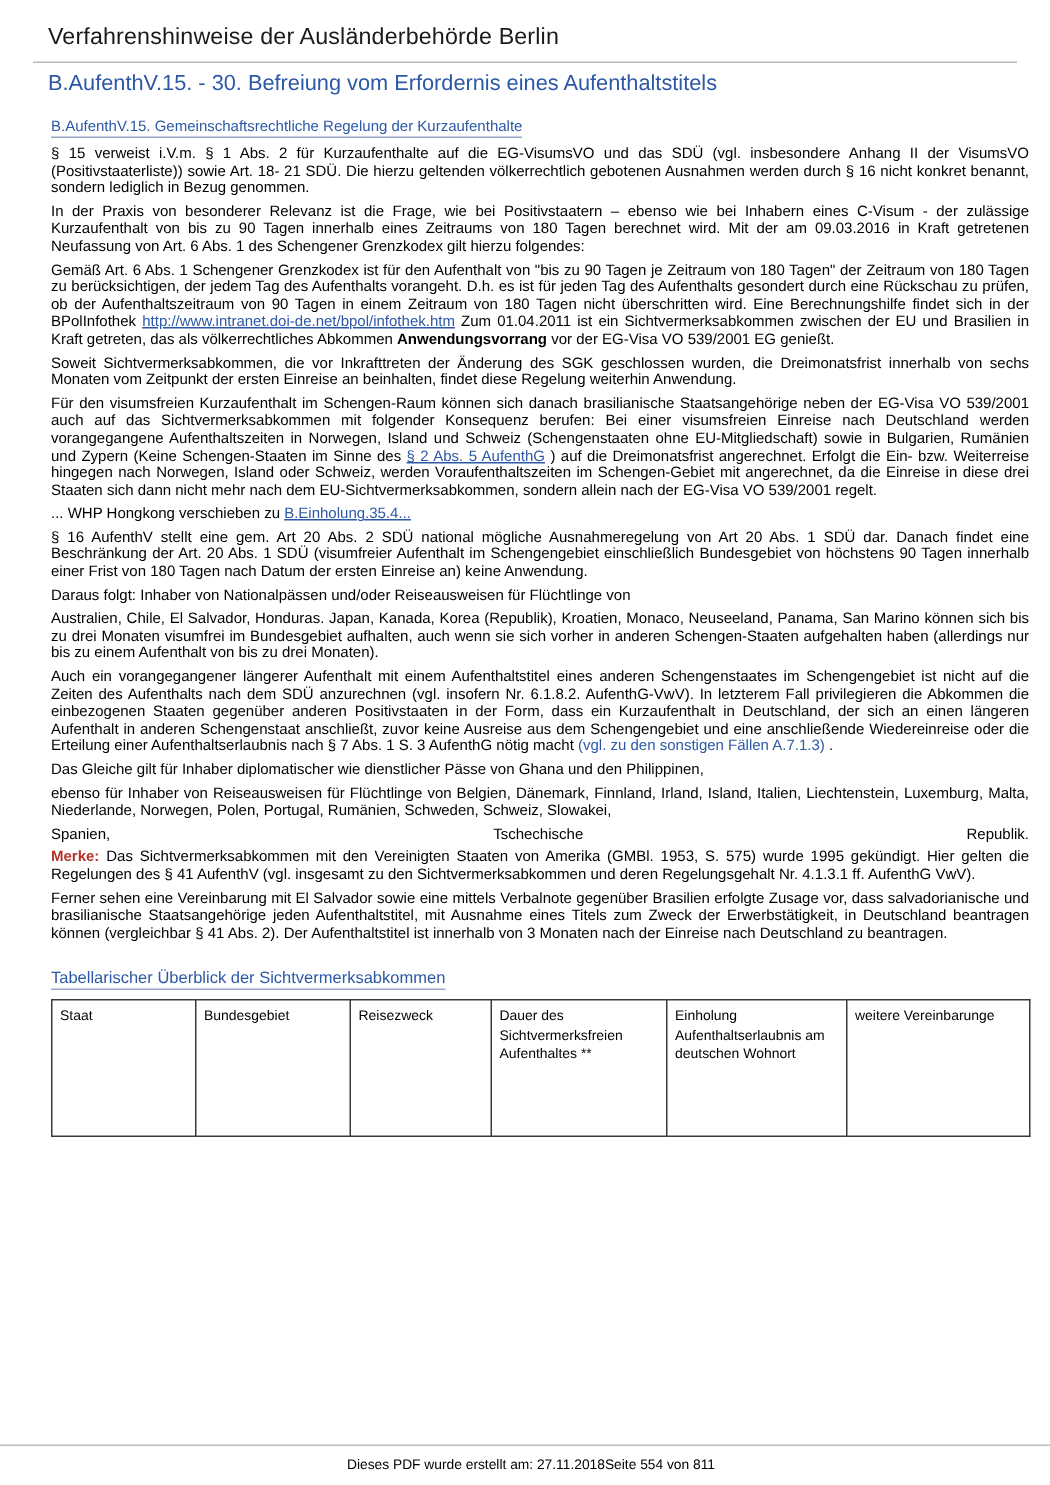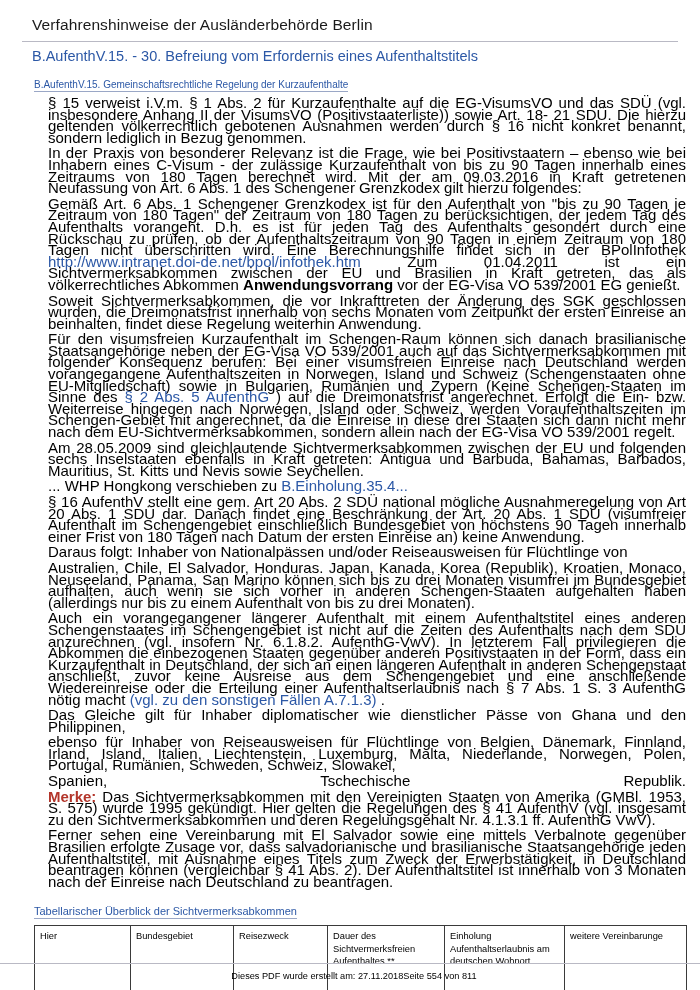--- a/index.html
+++ b/index.html
@@ -51,26 +51,26 @@
     margin: 9px 0 5px 12px;
     border-bottom: 1px solid #9aa7c6;
     display: inline-block;
     padding-bottom: 1px;
   }
   .body-col {
     margin: 0 0 0 12px;
     width: 652px;
   }
   p.t {
-    font-size: 15px;
+    font-size: 10px;
     line-height: 11.6px;
     text-align: justify;
-    margin: 0 0 4px 14px;
+    margin: 0 0 4px 0;
   }
-  .lnk { color: #2c58a6; }
+  .lnk { color: #2c58a6; text-decoration: underline; }
   .lnk-plain { color: #2c58a6; }
   .bold { font-weight: bold; }
   .spread {
     text-align: justify;
     text-align-last: justify;
   }
   .merke-label { font-weight: bold; color: #b3352a; }
   .table-head {
     font-size: 11px;
     color: #2c58a6;
@@ -130,21 +130,20 @@
       <span>Zum 01.04.2011 ist ein Sichtvermerksabkommen zwischen der EU und Brasilien in Kraft getreten, das als völkerrechtliches Abkommen</span>
       <span class="bold">Anwendungsvorrang</span>
       <span>vor der EG-Visa VO 539/2001 EG genießt.</span>
     </p>
     <p class="t">Soweit Sichtvermerksabkommen, die vor Inkrafttreten der Änderung des SGK geschlossen wurden, die Dreimonatsfrist innerhalb von sechs Monaten vom Zeitpunkt der ersten Einreise an beinhalten, findet diese Regelung weiterhin Anwendung.</p>
     <p class="t">
       <span>Für den visumsfreien Kurzaufenthalt im Schengen-Raum können sich danach brasilianische Staatsangehörige neben der EG-Visa VO 539/2001 auch auf das Sichtvermerksabkommen mit folgender Konsequenz berufen: Bei einer visumsfreien Einreise nach Deutschland werden vorangegangene Aufenthaltszeiten in Norwegen, Island und Schweiz (Schengenstaaten ohne EU-Mitgliedschaft) sowie in Bulgarien, Rumänien und Zypern (Keine Schengen-Staaten im Sinne des</span>
       <span class="lnk">§ 2 Abs. 5 AufenthG</span>
       <span>) auf die Dreimonatsfrist angerechnet. Erfolgt die Ein- bzw. Weiterreise hingegen nach Norwegen, Island oder Schweiz, werden Voraufenthaltszeiten im Schengen-Gebiet mit angerechnet, da die Einreise in diese drei Staaten sich dann nicht mehr nach dem EU-Sichtvermerksabkommen, sondern allein nach der EG-Visa VO 539/2001 regelt.</span>
     </p>
-    <p class="t">Am 28.05.2009 sind gleichlautende Sichtvermerksabkommen zwischen der EU und folgenden sechs Inselstaaten ebenfalls in Kraft getreten: Antigua und Barbuda, Bahamas, Barbados, Mauritius, St. Kitts und Nevis sowie Seychellen.</p>
     <p class="t">
       <span>... WHP Hongkong verschieben zu </span>
       <span class="lnk">B.Einholung.35.4...</span>
     </p>
   </div>
 
 
   <div class="body-col">
     <p class="t">§ 16 AufenthV stellt eine gem. Art 20 Abs. 2 SDÜ national mögliche Ausnahmeregelung von Art 20 Abs. 1 SDÜ dar. Danach findet eine Beschränkung der Art. 20 Abs. 1 SDÜ (visumfreier Aufenthalt im Schengengebiet einschließlich Bundesgebiet von höchstens 90 Tagen innerhalb einer Frist von 180 Tagen nach Datum der ersten Einreise an) keine Anwendung.</p>
     <p class="t">Daraus folgt: Inhaber von Nationalpässen und/oder Reiseausweisen für Flüchtlinge von</p>
@@ -170,21 +169,21 @@
     <colgroup>
       <col style="width:96px">
       <col style="width:103px">
       <col style="width:94px">
       <col style="width:117px">
       <col style="width:120px">
       <col style="width:122px">
     </colgroup>
     <tbody>
         <tr>
-      <td>Hier</td>
+      <td>Staat</td>
       <td>Bundesgebiet</td>
       <td>Reisezweck</td>
       <td>Dauer des Sichtvermerksfreien Aufenthaltes **</td>
       <td>Einholung Aufenthaltserlaubnis am deutschen Wohnort</td>
       <td>weitere Vereinbarunge</td>
     </tr>
   </tbody>
     </table>
 
   <div class="footer">

